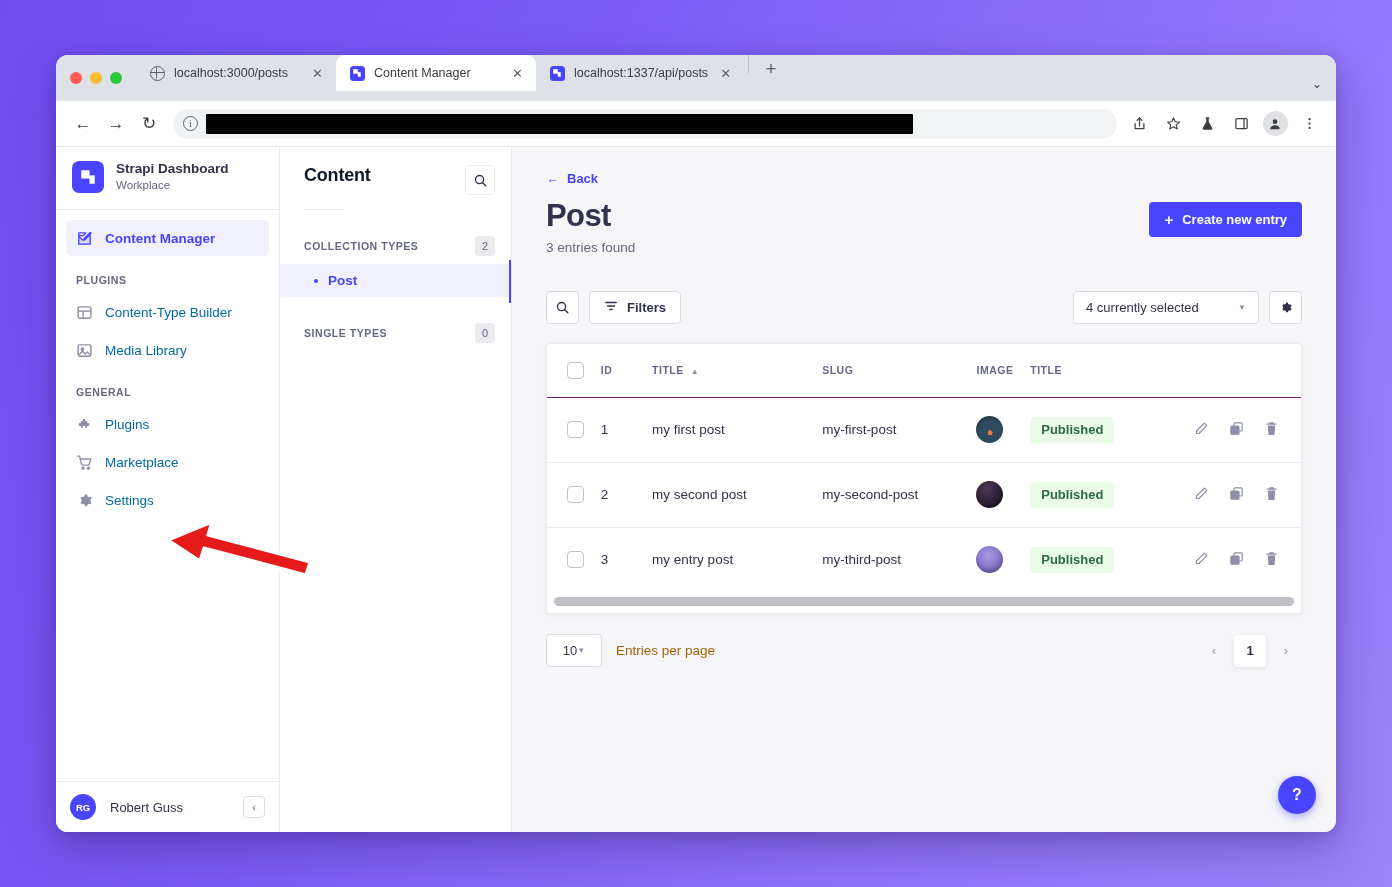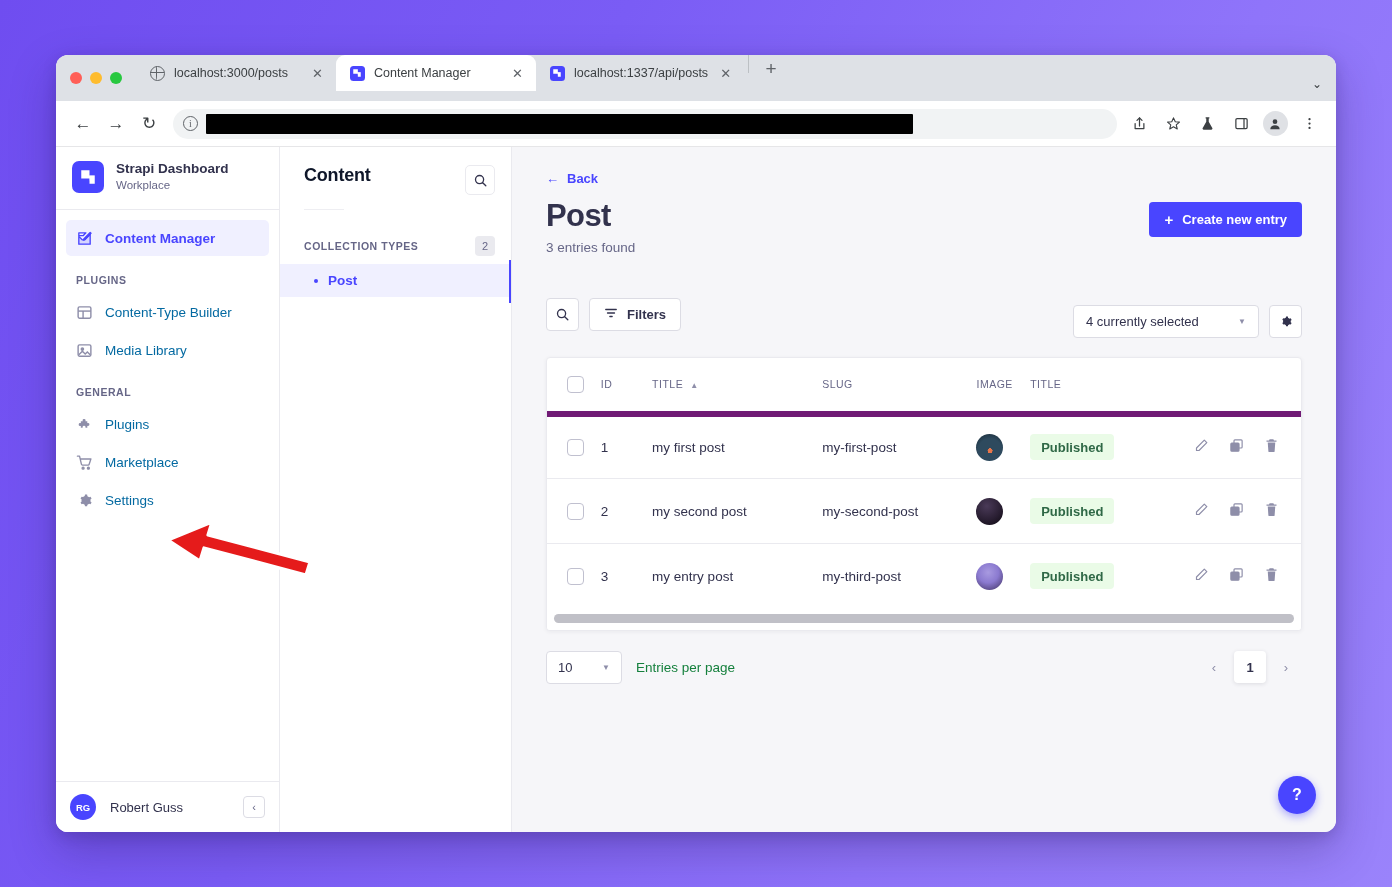--- a/index.html
+++ b/index.html
@@ -232,21 +232,21 @@
     height: 35px; padding: 0 15px;
     background: #4945ff; color: #fff; border: none; border-radius: 4px;
     font-size: 13px; font-weight: bold; margin-top: 4px;
   }
 
   .toolbar {
     display: flex; align-items: center; justify-content: space-between;
     margin-top: 36px;
   }
   .toolbar-left { display: flex; align-items: center; gap: 10px; }
-  .toolbar-right { display: flex; align-items: center; gap: 10px; margin-top: 14px; }
+  .toolbar-right { display: flex; align-items: center; gap: 10px; }
   .icon-btn {
     width: 33px; height: 33px; border-radius: 4px;
     border: 1px solid #dcdce4; background: #fff;
     display: flex; align-items: center; justify-content: center; color: #32324d;
   }
   .btn-outline {
     display: inline-flex; align-items: center; gap: 9px;
     height: 33px; padding: 0 14px;
     border: 1px solid #dcdce4; background: #fff; border-radius: 4px;
     font-size: 13px; font-weight: bold; color: #32324d;
@@ -261,23 +261,23 @@
 
   
   .table-card {
     margin-top: 19px;
     background: #fff; border: 1px solid #eaeaef; border-radius: 4px;
     box-shadow: 0 1px 4px rgba(33,33,52,.06);
     overflow: hidden;
   }
   table { width: 100%; border-collapse: collapse; }
   th {
-    text-align: left; font-size: 10.5px; font-weight: normal;
+    text-align: left; font-size: 10.5px; font-weight: bold;
     letter-spacing: .5px; color: #666687;
-    padding: 18px 0 18px 0; border-bottom: 6px solid #701a75;
+    padding: 18px 0 18px 0; border-bottom: 1px solid #701a75;
   }
   td { padding: 0; border-bottom: 1px solid #eaeaef; font-size: 13.5px; color: #32324d; height: 65px; }
   tr:last-child td { border-bottom: none; }
   .col-chk { width: 54px; padding-left: 20px !important; }
   .col-id { width: 52px; }
   .col-title { width: 172px; }
   .col-slug { width: 156px; }
   .col-image { width: 54px; }
   .col-state { width: 165px; }
   .col-actions { text-align: right; padding-right: 22px !important; }
@@ -297,26 +297,26 @@
   }
   .row-actions { display: inline-flex; align-items: center; gap: 20px; color: #8e8ea9; }
   .row-actions svg { width: 15px; height: 15px; }
   .hscroll-track { padding: 5px 7px 7px 7px; background: #fff; }
   .hscroll-thumb { height: 9px; border-radius: 5px; background: #c0c0c7; }
 
   
   .pager { display: flex; align-items: center; justify-content: space-between; margin-top: 20px; }
   .pager-left { display: flex; align-items: center; gap: 14px; }
   .pager-select {
-    display: inline-flex; align-items: center; justify-content: space-between;
-    width: 76px; height: 33px; padding: 0 11px;
+    display: inline-flex; align-items: center; justify-content: center;
+    width: 56px; height: 33px; padding: 0 11px;
     border: 1px solid #dcdce4; background: #fff; border-radius: 4px;
     font-size: 13px; color: #32324d;
   }
-  .pager-label { font-size: 13.5px; color: #15803d; }
+  .pager-label { font-size: 13.5px; color: #a16207; }
   .pager-right { display: flex; align-items: center; gap: 4px; }
   .pg-btn {
     width: 32px; height: 32px; border-radius: 4px;
     display: flex; align-items: center; justify-content: center;
     font-size: 13px; color: #8e8ea9; background: transparent; border: none;
   }
   .pg-btn.current {
     background: #fff; color: #32324d; font-weight: bold;
     box-shadow: 0 1px 4px rgba(33,33,52,.12);
   }
@@ -543,20 +543,24 @@
       <div class="ct-group">
         <span class="ct-group-label">COLLECTION TYPES</span>
         <span class="ct-count">2</span>
       </div>
 
       <div class="ct-item active">
         <span class="bullet"></span>
         <span>Post</span>
       </div>
 
+      <div class="ct-group">
+        <span class="ct-group-label">SINGLE TYPES</span>
+        <span class="ct-count">0</span>
+      </div>
     </div>
 
     <div class="main">
       <a class="back-link">
         <span>←</span>
         <span>Back</span>
       </a>
 
       <div class="head-row">
         <div>

